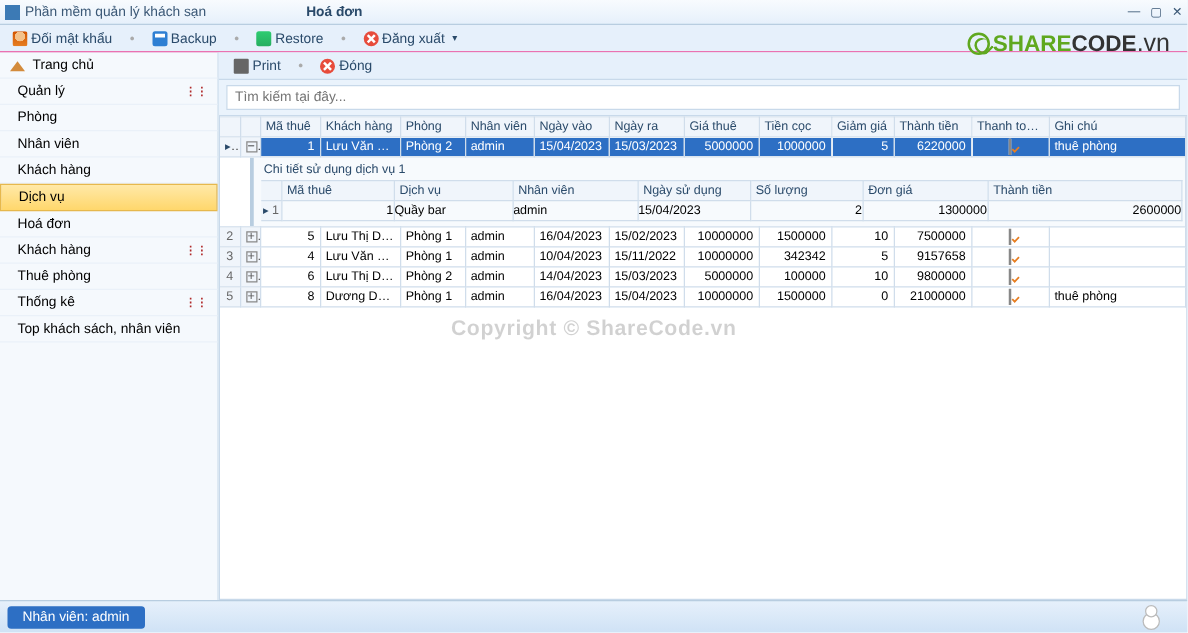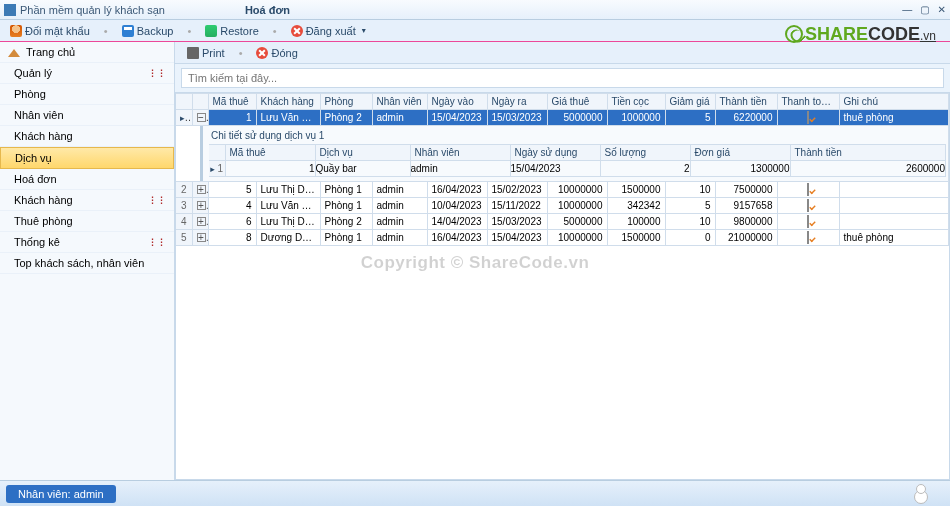--- a/index.html
+++ b/index.html
@@ -63,21 +63,21 @@
 .num { text-align:right; }
 .detail-wrap td { padding:0; }
 .detail-inner { margin-left:24px; border-left:3px solid #b8cde0; padding:2px 2px 4px 6px; background:#f7fafd; }
 .detail-title { font-size:10px; color:#2a4a6a; padding:2px 0 3px 2px; }
 
 .status { position:absolute; bottom:0; left:0; right:0; height:26px; background:linear-gradient(#e6f0fb,#cfe2f5); border-top:1px solid #b8cde0; display:flex; align-items:center; padding:0 6px; }
 .status-chip { background:#2d6fc4; color:#fff; padding:3px 12px; border-radius:3px; font-size:11px;text-align:center; }
 
 .logo { position:absolute; top:24px; right:14px; font-size:18px; font-weight:bold; color:#333; }
 .logo .g { color:#5fa81f; }
-.logo .vn { font-weight:normal; font-size:12px;text-decoration:underline; }
+.logo .vn { font-weight:normal; font-size:20px; }
 .logo .mark { display:inline-block;width:18px;height:18px;border:2px solid #5fa81f;border-radius:50%;position:relative;vertical-align:-3px;margin-right:2px; }
 .logo .mark::before { content:'';position:absolute;top:3px;left:3px;width:10px;height:10px;border:2px solid #5fa81f;border-radius:50% 0 50% 50%;transform:rotate(45deg); border-top:none; }
 
 .watermark { position:absolute; left:0; right:0; top:50%; text-align:center; font-size:17px; color:rgba(0,0,0,.18); pointer-events:none; font-weight:bold; letter-spacing:.5px; }
 
 .snowman { position:absolute; bottom:2px; right:20px; width:20px; height:22px; }
 .snowman::before { content:''; position:absolute; bottom:0; left:4px; width:12px; height:12px; background:#fff; border-radius:50%; border:1px solid #bbb; }
 .snowman::after { content:''; position:absolute; bottom:10px; left:6px; width:8px; height:8px; background:#fff; border-radius:50%; border:1px solid #bbb; }
 
 .arrow-r { color:#2a4a6a; font-size:9px; }

